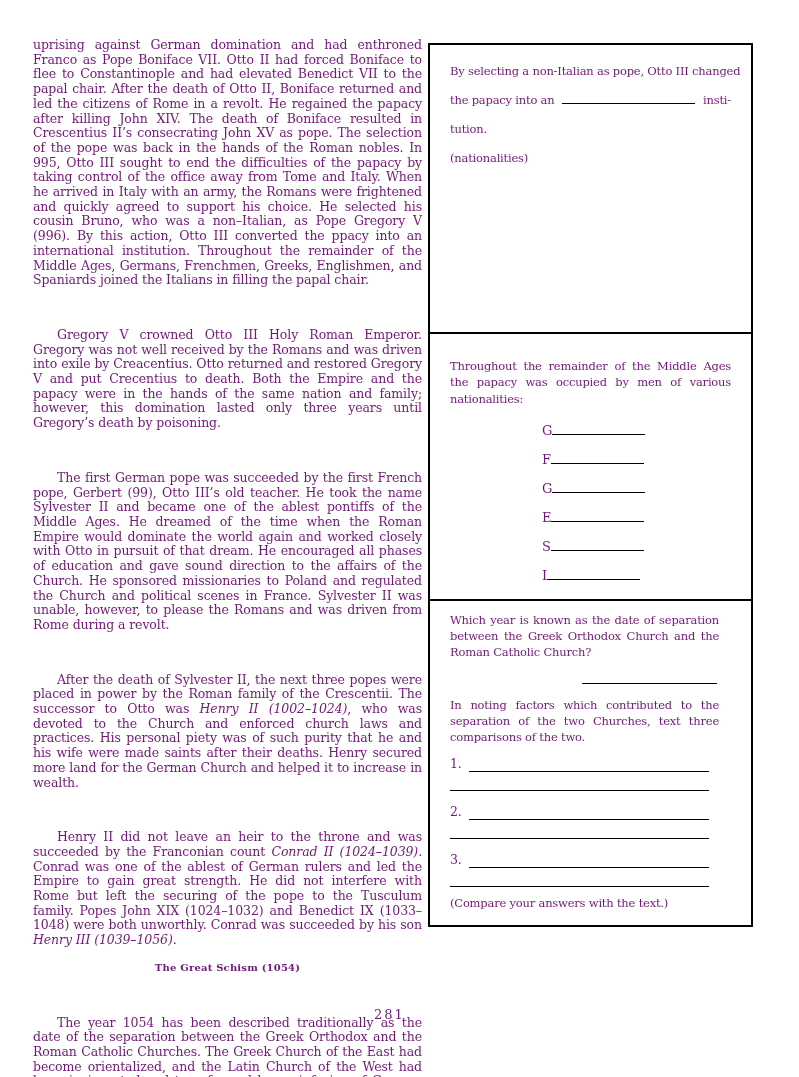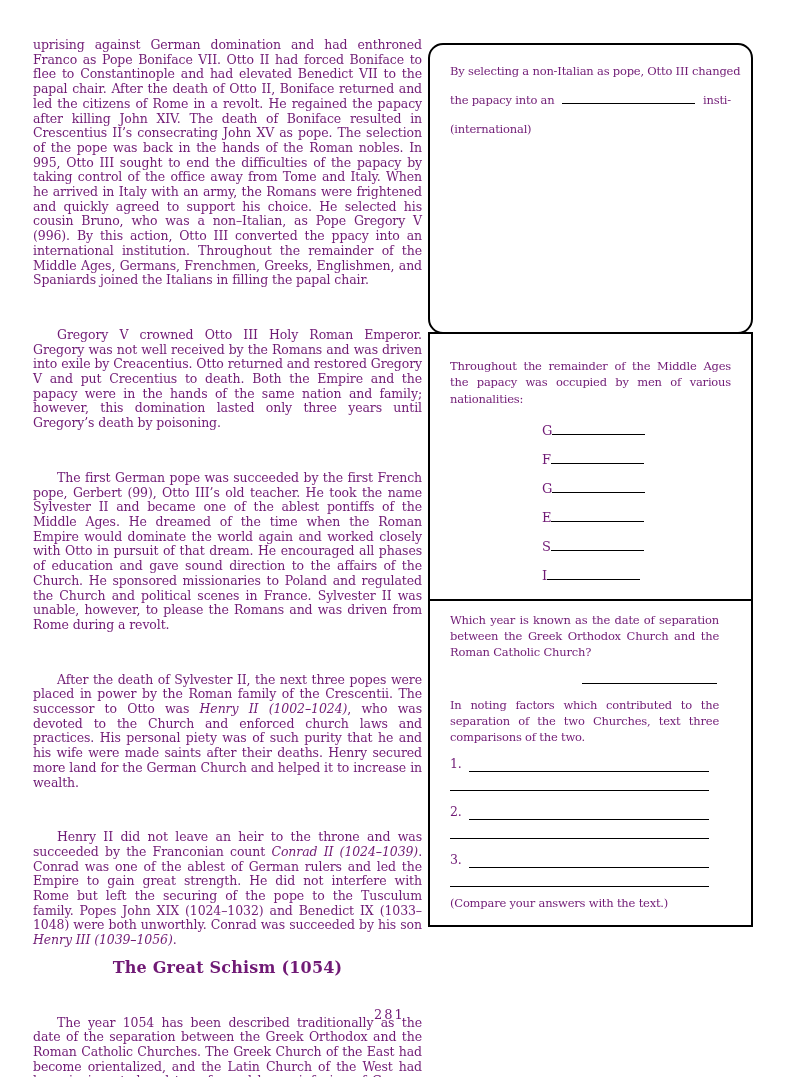--- a/index.html
+++ b/index.html
@@ -9,31 +9,31 @@
   }
   
   .left-col{
     position:absolute;left:33px;top:38px;width:389px;
     font-size:12.5px;line-height:14.7px;text-align:justify;
     letter-spacing:-0.1px;
   }
   .para{margin:0;}
   .para.indent{text-indent:24px;margin-top:40px;}
   .heading{
-    font-size:16px;font-weight:bold;text-align:center;
+    font-size:10px;font-weight:bold;text-align:center;
     margin:13px 0 13px;letter-spacing:0.2px;
   }
   
   .right-col{position:absolute;left:428px;top:43px;width:325px;}
   .box{
     box-sizing:border-box;width:325px;border:2.5px solid #000;
     background:#fff;overflow:hidden;font-size:11.5px;letter-spacing:-0.2px;
   }
   .box + .box{margin-top:-2.5px;}
-  .box1{height:291px;padding:12px 20px 0;border-radius:15px;}
+  .box1{height:291px;padding:12px 20px 0;}
   .b1line{margin:0;line-height:29px;white-space:nowrap;}
   .b1line.flexline{display:flex;align-items:baseline;text-align:right;}
   .inline-blank{
     flex:1;display:inline-block;height:13px;margin:0 8px;
     border-bottom:1.5px solid #000;
   }
   .box2{height:270px;padding:24px 20px 0;}
   .prompt{margin:0;line-height:16.5px;text-align:justify;}
   .blank-row{margin:13px 0 0 92px;height:16px;}
   .blank-row:first-of-type{margin-top:15px;}
@@ -80,21 +80,22 @@
 
   <div class="right-col">
 
     <div class="box box1">
       <p class="b1line">By selecting a non-Italian as pope, Otto III changed</p>
       <p class="b1line flexline">
           <span>the papacy into an</span>
           <span class="inline-blank"></span>
           <span>insti-</span>
         </p>
-      <p class="b1line">(international)</p>
+      <p class="b1line">tution.</p>
+      <p class="b1line">(nationalities)</p>
     </div>
 
     <div class="box box2">
       <p class="prompt">Throughout the remainder of the Middle Ages the papacy was occupied by men of various nationalities:</p>
       <div class="blank-row"><span class="letter">G</span><span class="letter-blank"></span></div>
       <div class="blank-row"><span class="letter">F</span><span class="letter-blank"></span></div>
       <div class="blank-row"><span class="letter">G</span><span class="letter-blank"></span></div>
       <div class="blank-row"><span class="letter">E</span><span class="letter-blank"></span></div>
       <div class="blank-row"><span class="letter">S</span><span class="letter-blank"></span></div>
       <div class="blank-row"><span class="letter">I</span><span class="letter-blank"></span></div>

